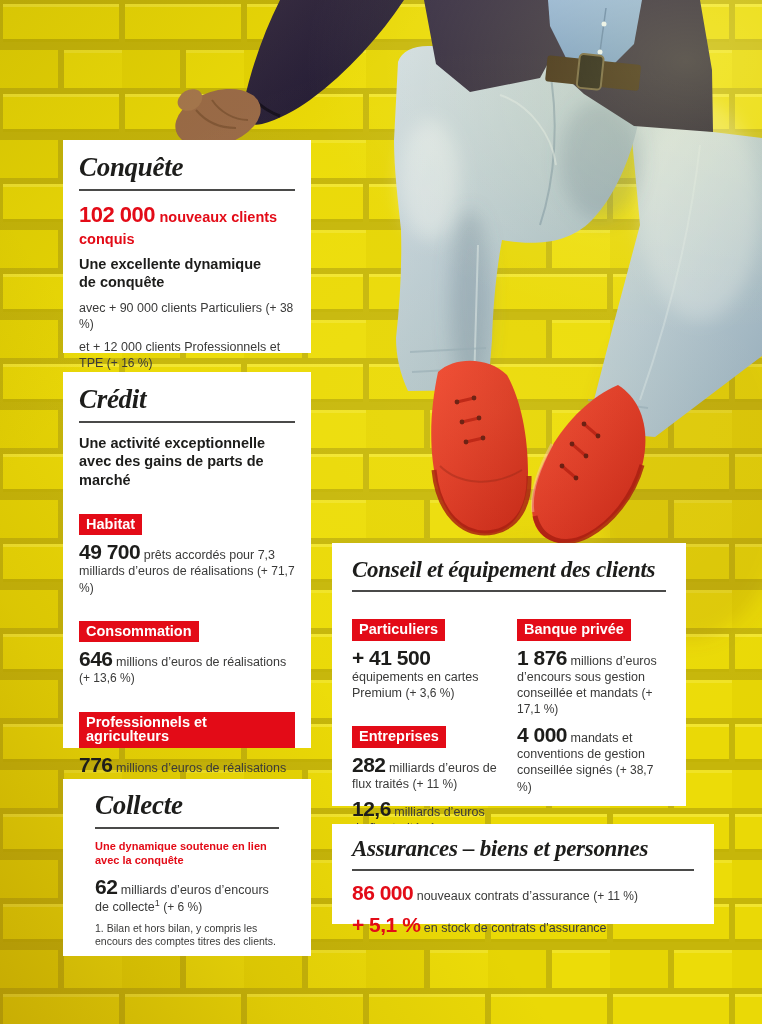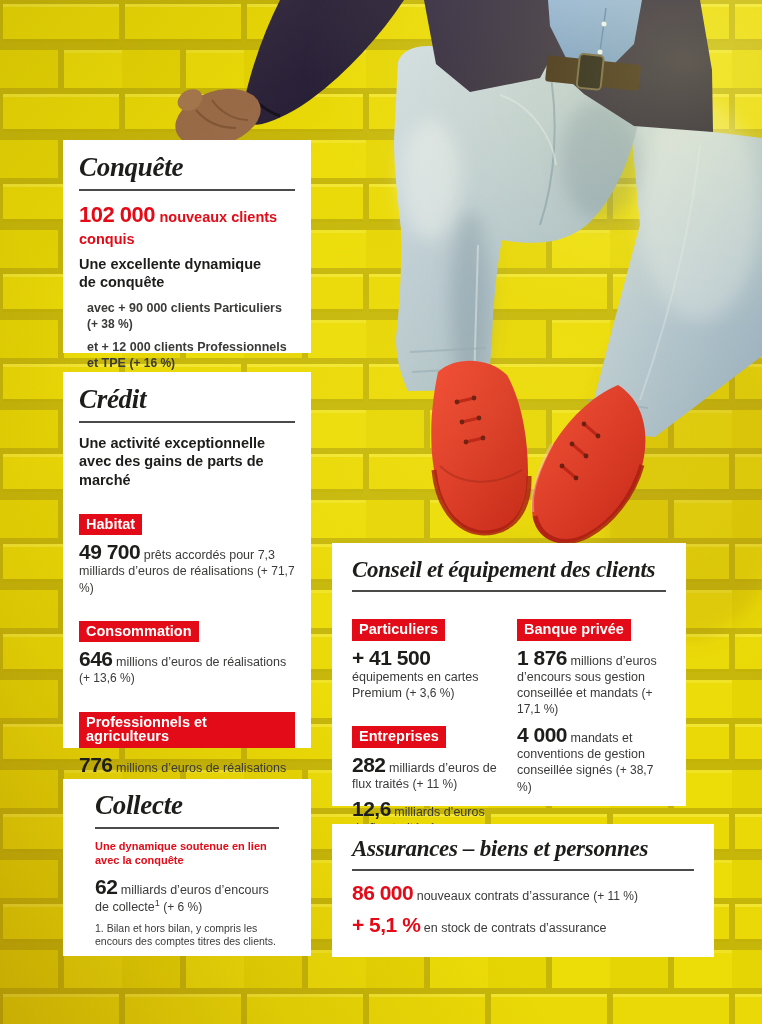--- a/index.html
+++ b/index.html
@@ -9,36 +9,36 @@
   .light{position:absolute;inset:0;z-index:1;pointer-events:none;background:
     radial-gradient(560px 400px at 90% 6%, rgba(255,255,160,.28), transparent 68%),
     radial-gradient(700px 520px at 65% 40%, rgba(255,250,130,.10), transparent 70%),
     linear-gradient(56deg, rgba(138,92,0,.35) 0%, rgba(138,92,0,.12) 20%, rgba(138,92,0,0) 38%),
     linear-gradient(132deg, rgba(120,98,0,.16), rgba(120,98,0,0) 26%);}
   .panel{position:absolute;background:#ffffff;z-index:2;box-sizing:border-box;color:#3a3a39;}
   #p-conquete{left:63px;top:140px;width:248px;height:213px;padding:13px 16px;}
   #p-credit  {left:63px;top:372px;width:248px;height:376px;padding:13px 16px;}
   #p-collecte{left:63px;top:779px;width:248px;height:177px;padding:12px 32px;}
   #p-conseil {left:332px;top:543px;width:354px;height:263px;padding:15px 20px;}
-  #p-assur   {left:332px;top:824px;width:382px;height:133px;padding:13px 20px;}
+  #p-assur   {left:332px;top:824px;width:382px;height:100px;padding:13px 20px;}
   .ptitle{font-family:"Liberation Serif","DejaVu Serif",serif;font-style:italic;font-weight:700;
           color:#1d1d1b;margin:0;letter-spacing:-0.3px;line-height:1.05;}
   .t-left{font-size:27px;} .t-right{font-size:23px;}
   .rule{height:2px;background:#4a4a49;margin:8px 0 11px;}
   .tag{display:inline-block;background:#e30b17;color:#ffffff;font-weight:700;font-size:14.5px;
        line-height:1;padding:3px 7px 4px;margin:16px 0 4px;}
   .big{font-weight:700;color:#1d1d1b;font-size:21px;line-height:1;letter-spacing:-0.5px;}
   .red{color:#e30b17;}
   .pct{font-size:12px;color:#3a3a39;}
   .body{font-size:12.5px;line-height:1.28;margin:0;color:#3a3a39;}
   .hline{margin:0 0 8px;line-height:1.2;}
   .hval{font-size:22px;font-weight:700;color:#e30b17;letter-spacing:-0.5px;}
   .hlabel{font-size:14.5px;font-weight:700;color:#e30b17;}
   .subhead{font-weight:700;font-size:14.5px;color:#1d1d1b;margin:0 0 8px;line-height:1.22;max-width:198px;}
-  .point{margin:0 8px 7px;font-weight:bold;}
+  .point{margin:0 0 7px;}
   .intro{font-weight:700;font-size:14.5px;color:#1d1d1b;margin:0 0 9px;line-height:1.25;max-width:225px;}
   .intro-red{font-weight:700;font-size:11px;color:#e30b17;margin:0 0 8px;line-height:1.25;max-width:215px;}
   .stat{margin:0 0 9px;}
   .stat .body{margin-top:2px;}
   .footnote{font-size:10.5px;line-height:1.25;margin:7px 0 0;color:#3a3a39;}
   sup{font-size:9px;}
   .cols{display:grid;grid-template-columns:1fr 1fr;column-gap:16px;}
   .aline{margin:0 0 9px;line-height:1.25;}
 </style>
 </head>

